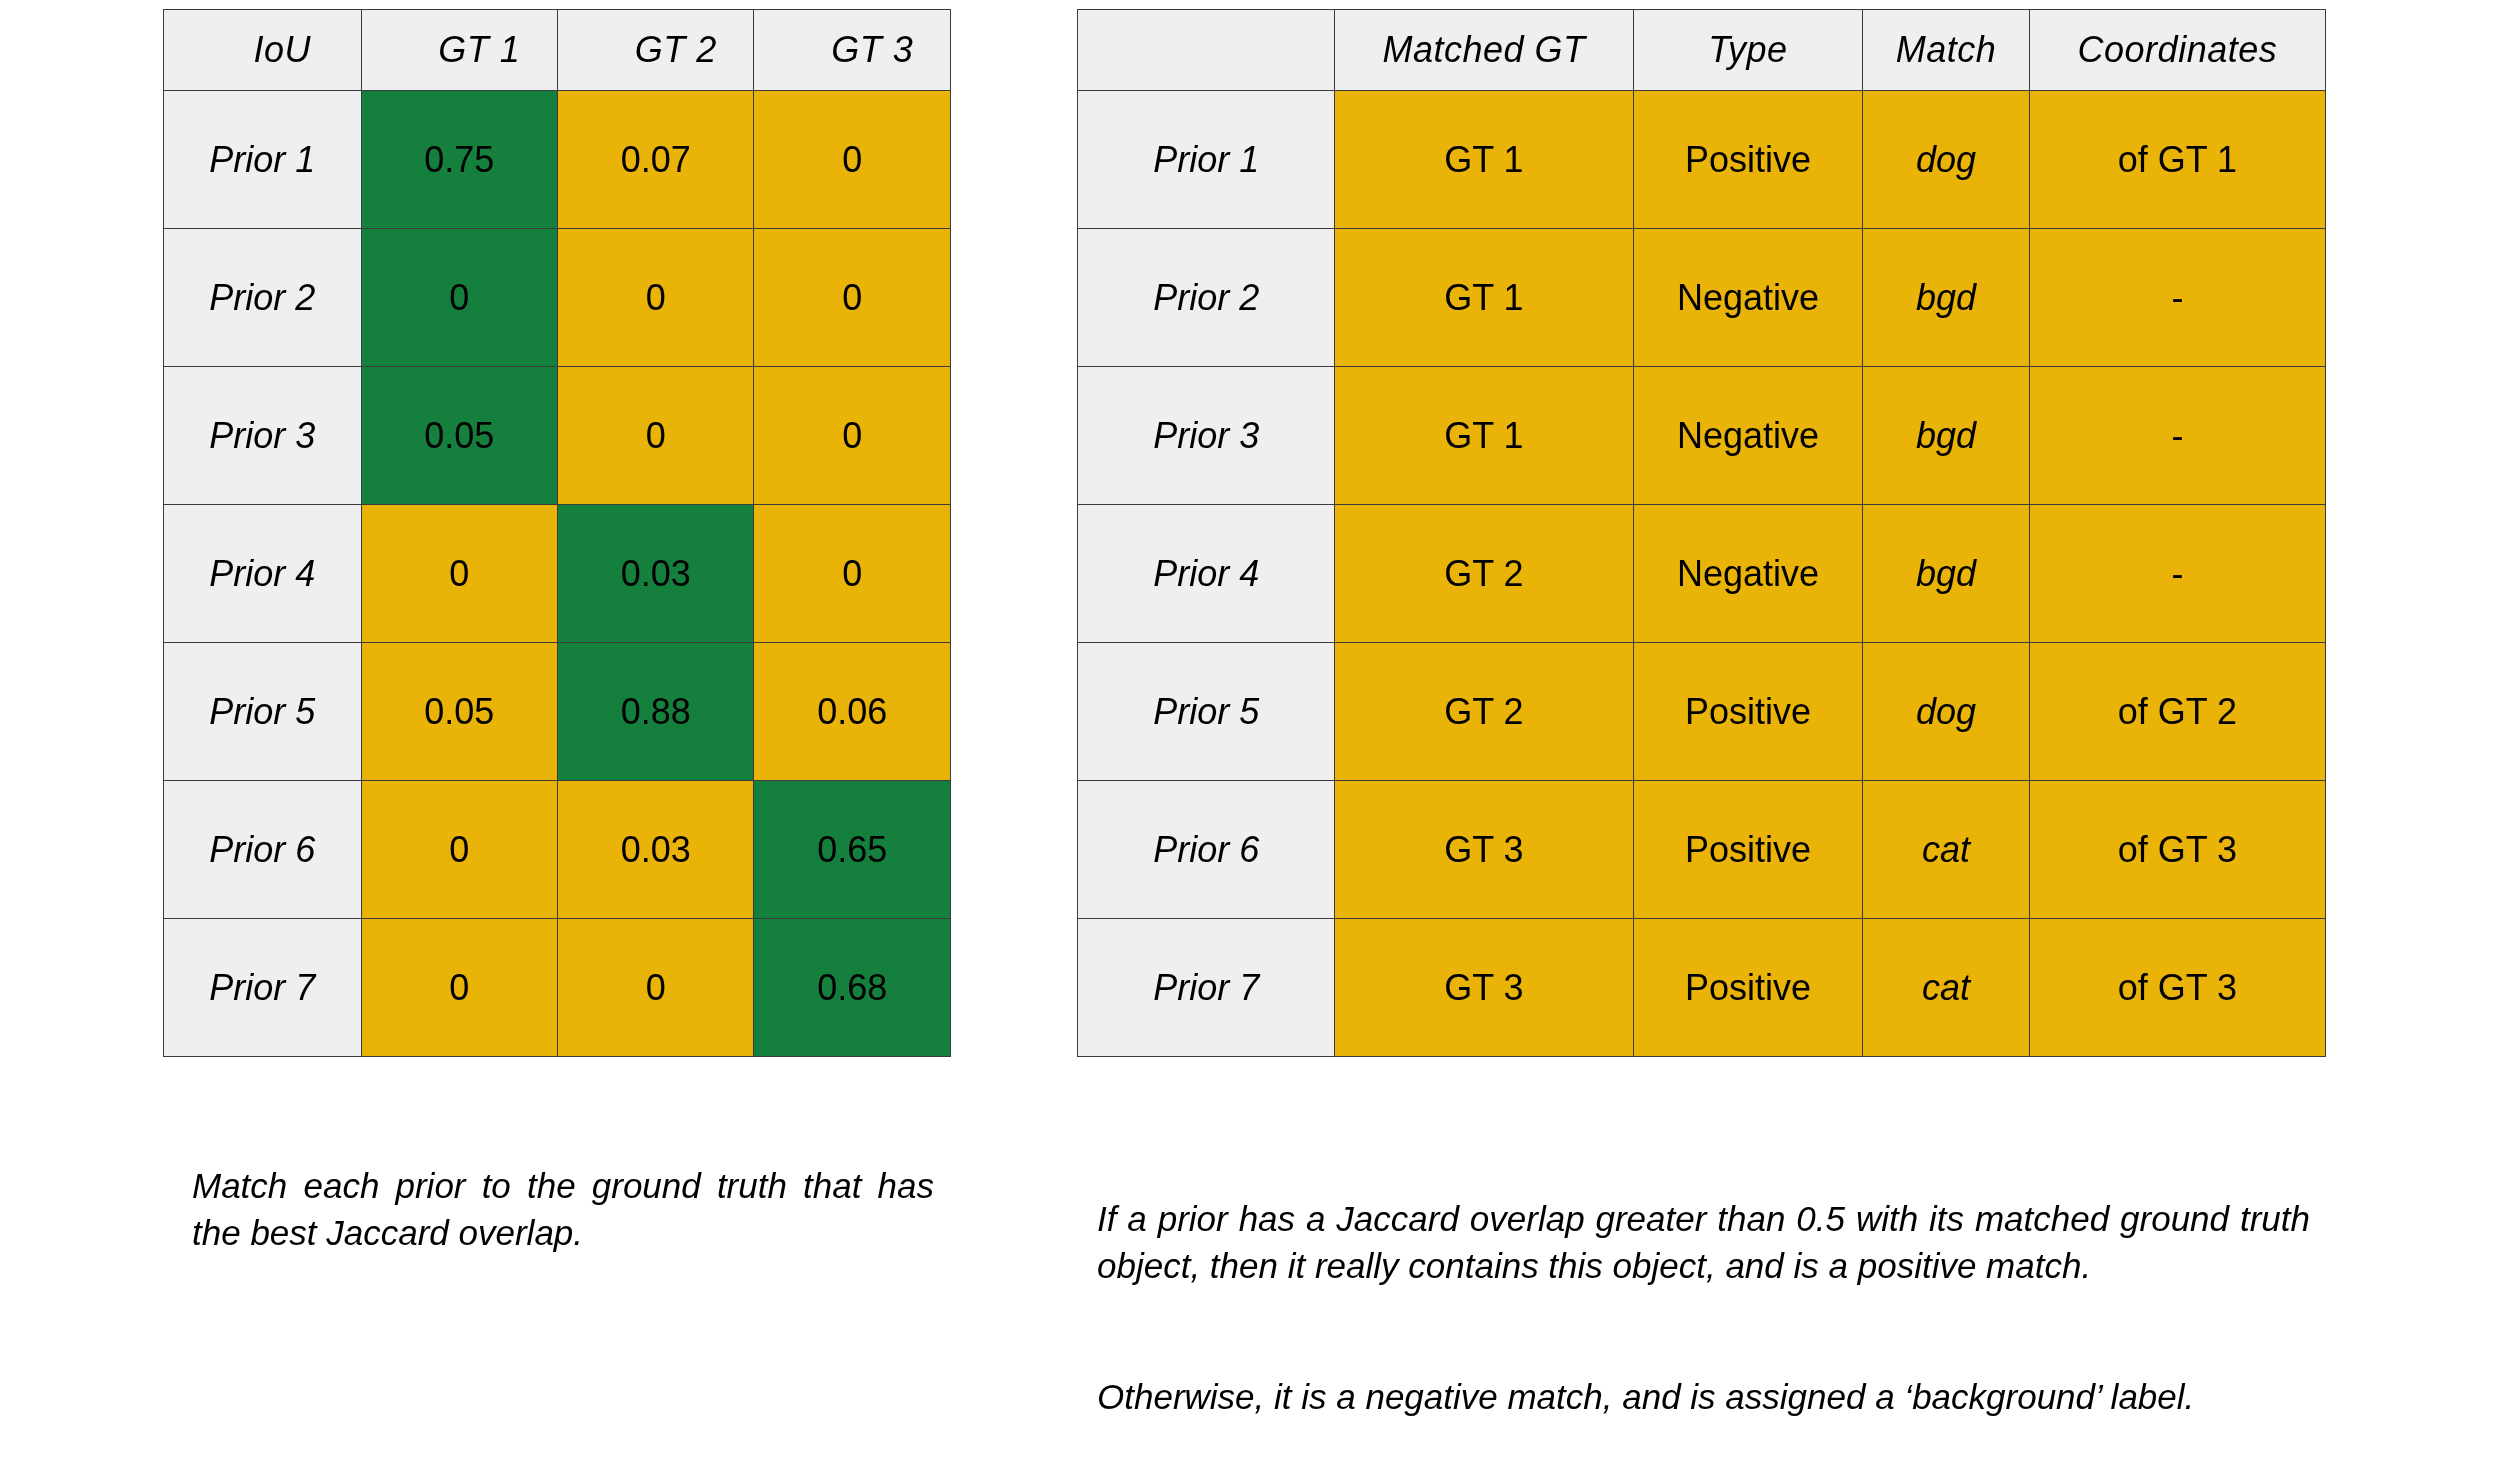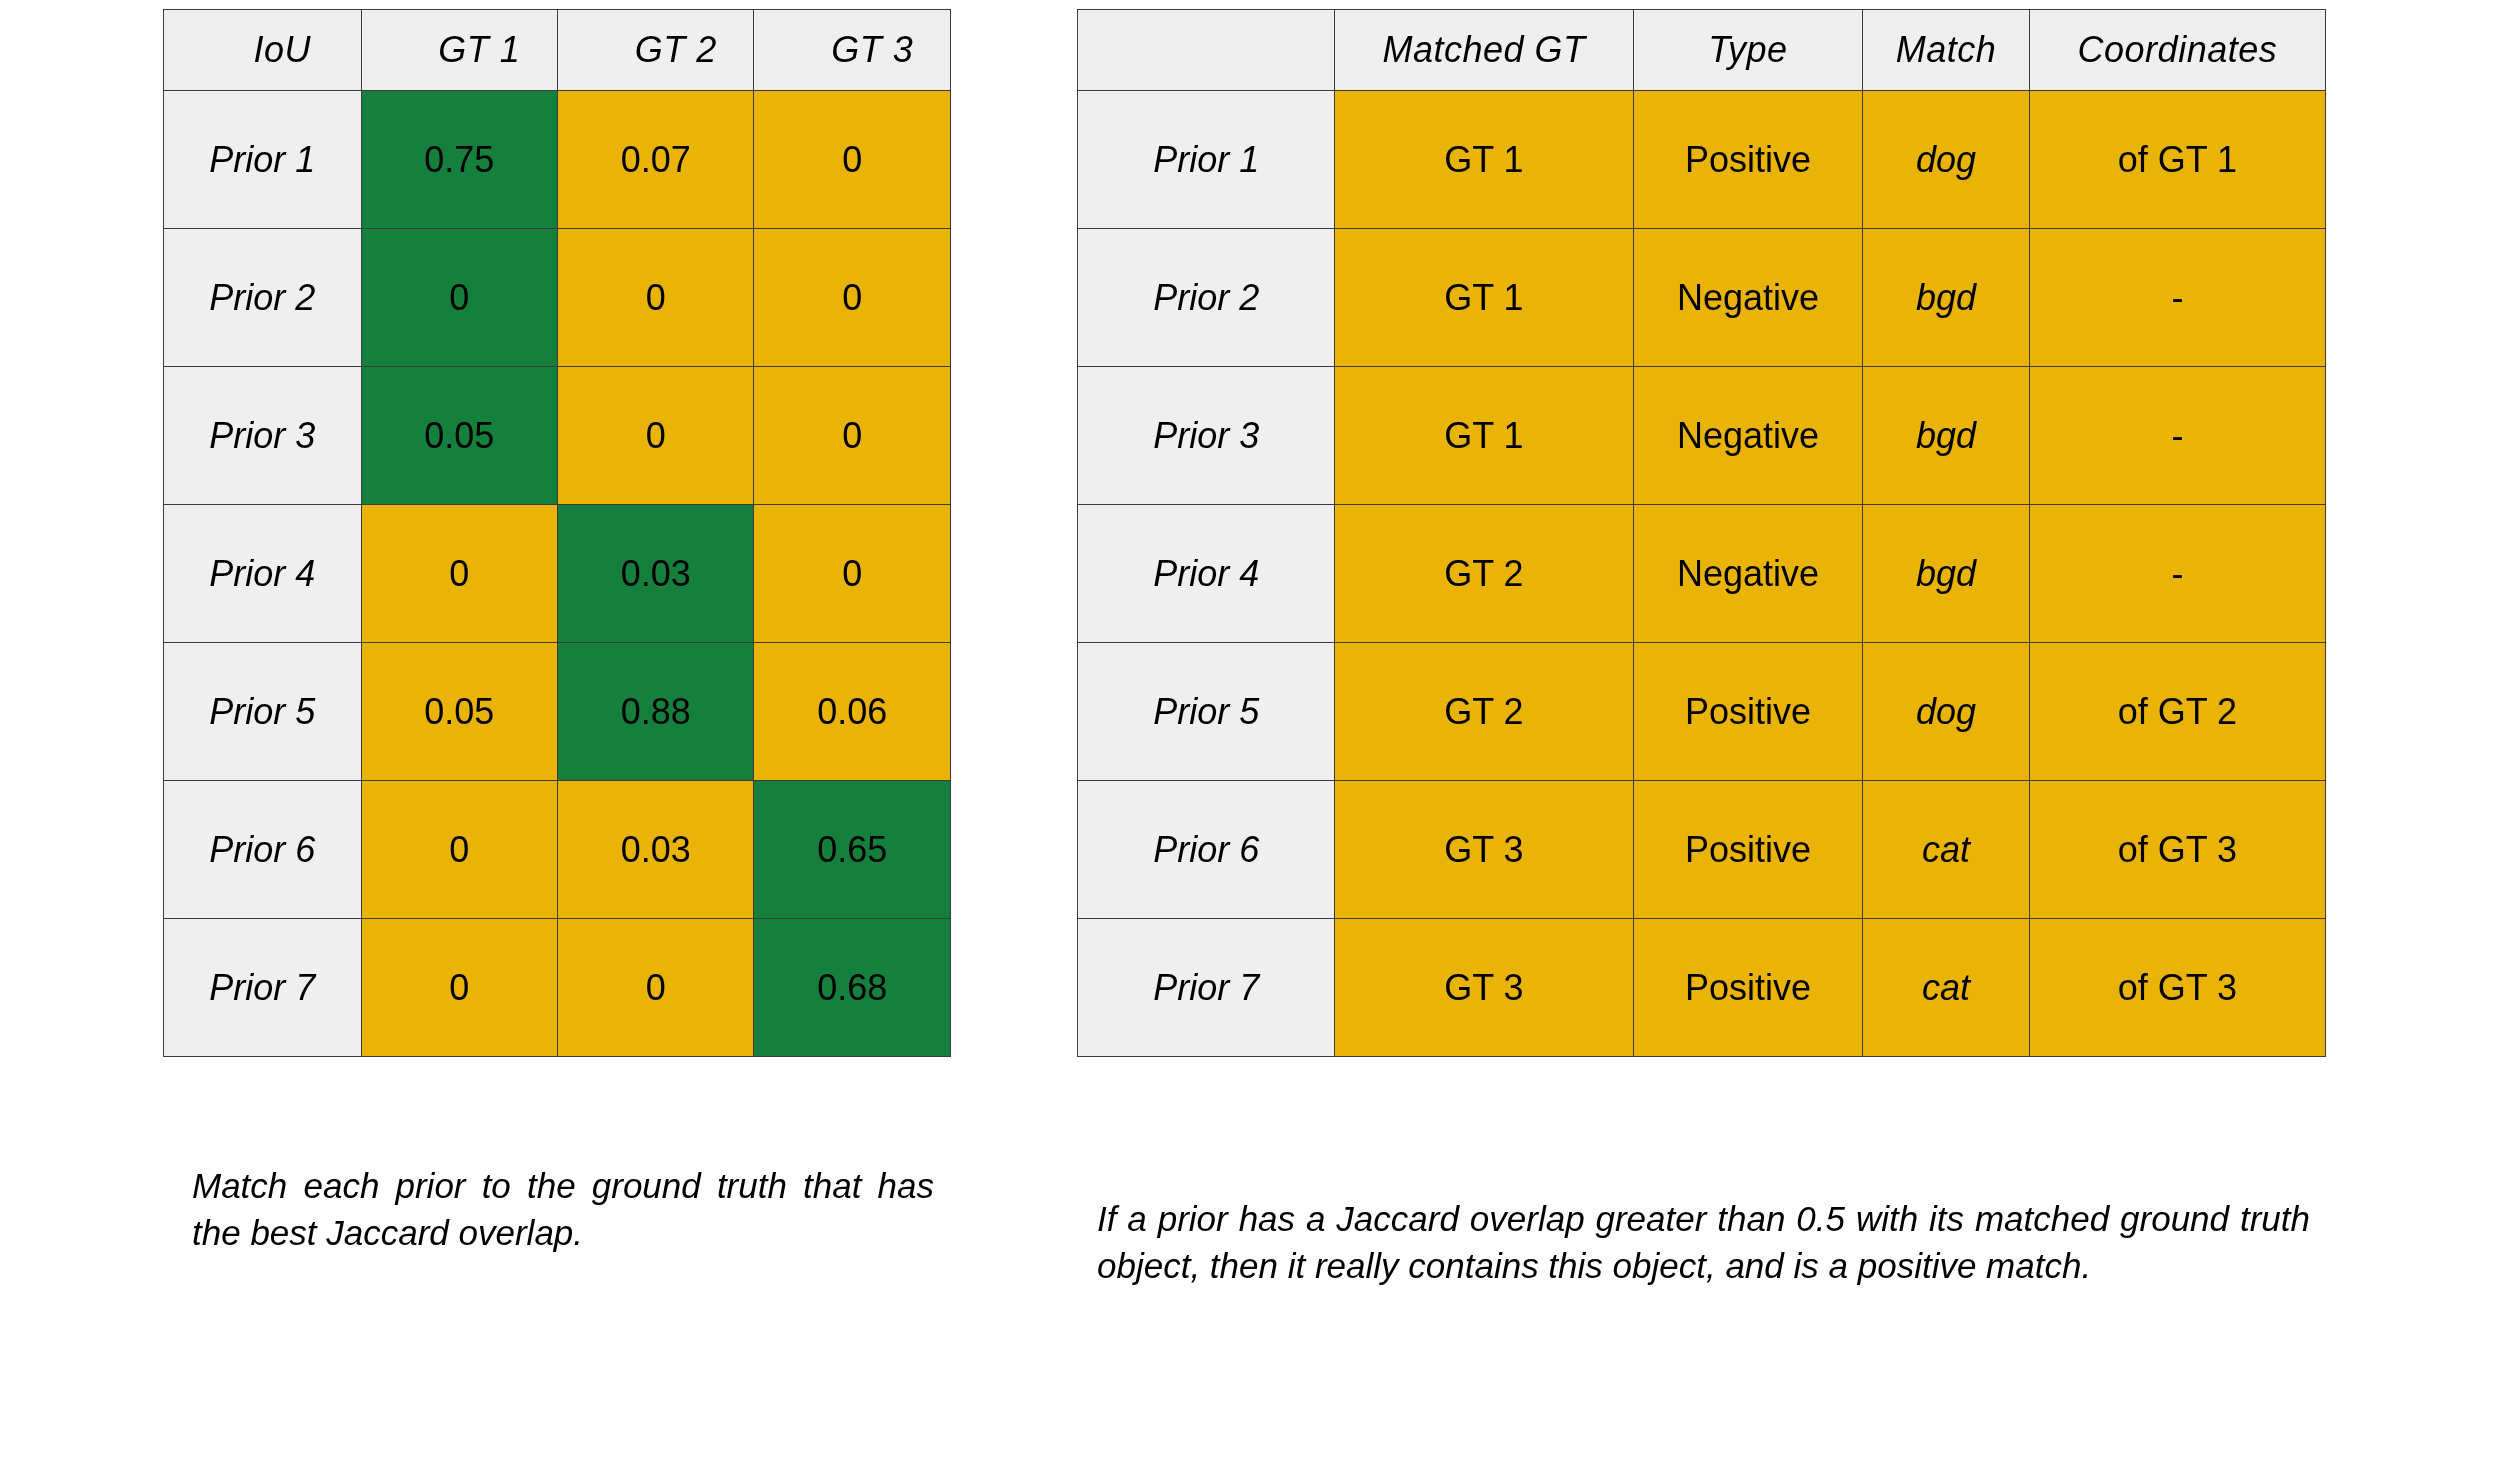--- a/index.html
+++ b/index.html
@@ -253,15 +253,18 @@
   </div>
 
   <div class="caption cap-left">
     <p>Match each prior to the ground truth that has the best Jaccard overlap.</p>
   </div>
 
   <div class="caption cap-right-1">
     <p>If a prior has a Jaccard overlap greater than 0.5 with its matched ground truth object, then it really contains this object, and is a positive match.</p>
   </div>
 
+  <div class="caption cap-right-2">
+    <p class="last">Otherwise, it is a negative match, and is assigned a ‘background’ label.</p>
+  </div>
 
 </div>
 
 
 </body></html>

